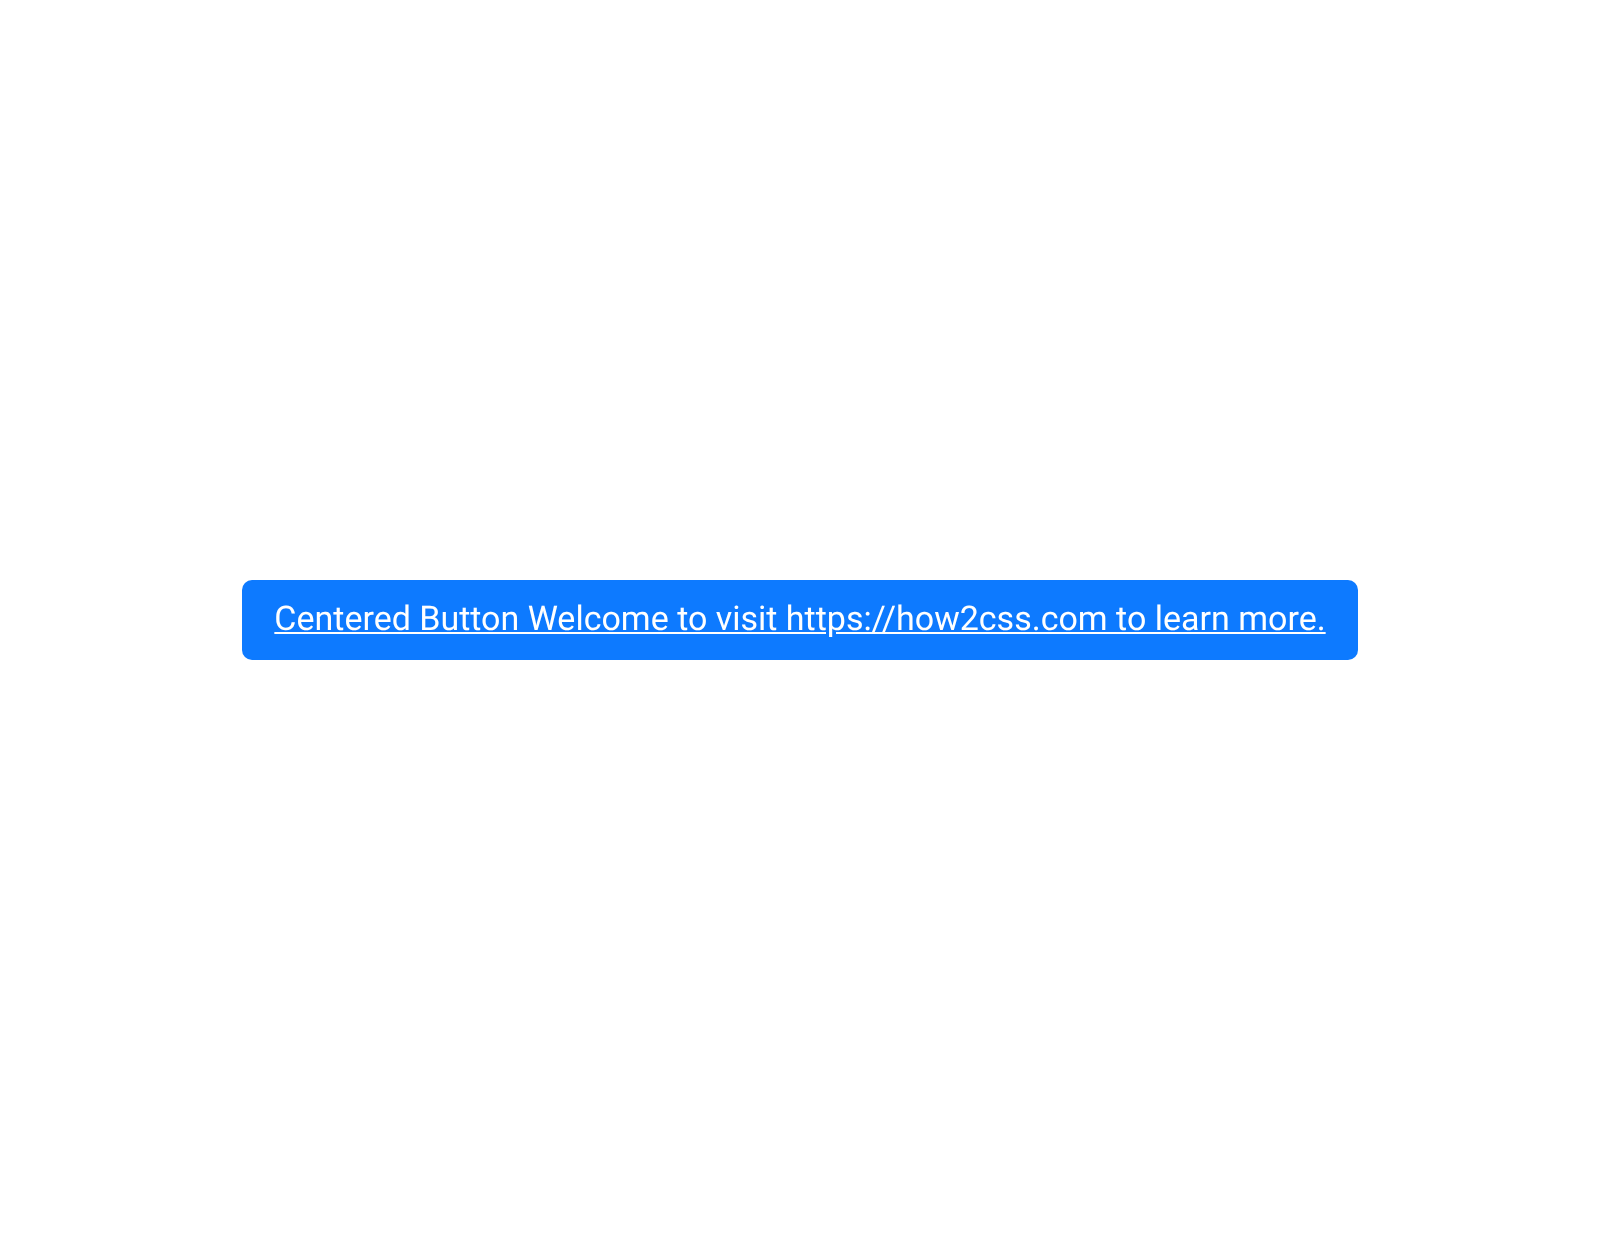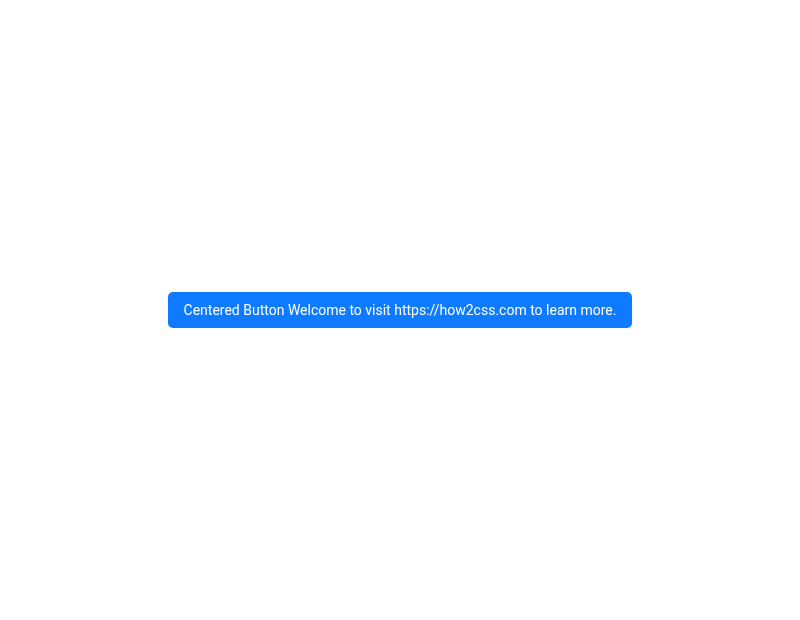--- a/index.html
+++ b/index.html
@@ -15,24 +15,25 @@
       display: flex;
       align-items: center;
       justify-content: center;
     }
     .centered-button {
       background-color: #0d7aff;
       color: #ffffff;
       border: none;
       border-radius: 5px;
       padding: 10px 16px;
-      font-size: 14px;
+      font-size: 17px;
       font-weight: 400;
       cursor: pointer;
       font-family: inherit;
       text-align: center;
       line-height: 1.2;
+      text-decoration: underline;
     }
   </style>
 </head>
 <body>
 
 <button class="centered-button">Centered Button Welcome to visit https://how2css.com to learn more.</button>
 
 </body></html>

